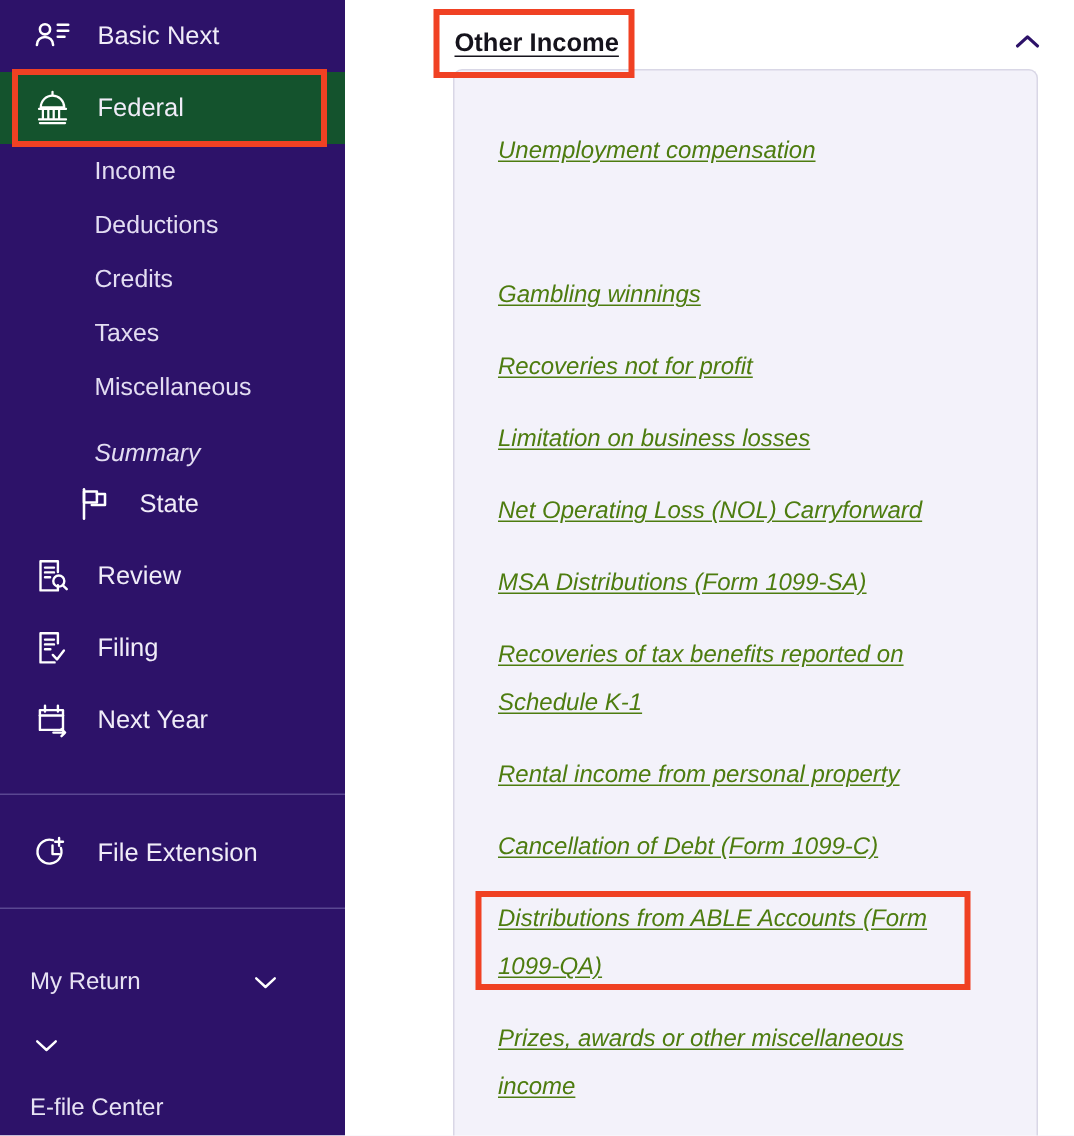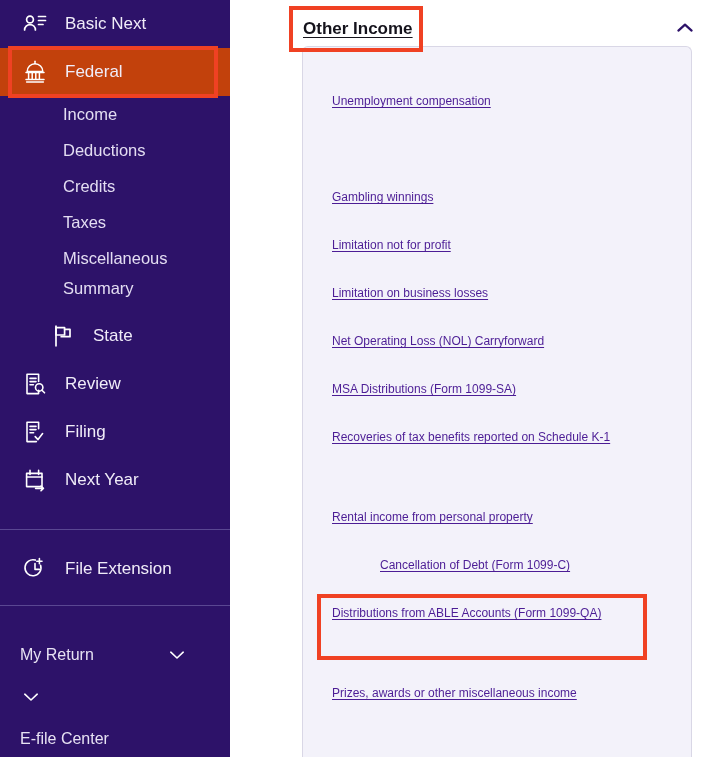--- a/index.html
+++ b/index.html
@@ -28,21 +28,21 @@
     position: absolute;
     left: 0;
     width: 230px;
     height: 48px;
     display: flex;
     align-items: center;
     box-sizing: border-box;
     padding-left: 22px;
   }
   .nav-row.active {
-    background: #c2410c;
+    background: #14532d;
   }
   .nav-icon {
     width: 26px;
     height: 26px;
     flex: 0 0 26px;
     display: block;
     margin-right: 17px;
   }
   .nav-icon svg { display: block; width: 26px; height: 26px; }
   .nav-label {
@@ -143,26 +143,27 @@
     border: 1px solid #d9d7e6;
     border-bottom: none;
     border-radius: 6px 6px 0 0;
     box-sizing: border-box;
     overflow: hidden;
   }
   .link-item {
     position: absolute;
     left: 29px;
     width: 330px;
-    font-size: 12px;
+    font-size: 16px;
     line-height: 32px;
-    color: #4c1d95;
+    color: #4d7c0f;
     text-decoration: underline;
     text-underline-offset: 2px;
     cursor: pointer;
+    font-style: italic;
   }
 </style>
 </head>
 <body>
 
 <div id="sidebar">
 
   <div class="nav-row" style="top:0px;">
     <span class="nav-icon">
       <svg viewBox="0 0 26 26" fill="none" stroke="#ffffff" stroke-width="1.7" stroke-linecap="round">
@@ -185,21 +186,21 @@
       </svg>
     </span>
     <span class="nav-label">Federal</span>
   </div>
 
   <div class="sub-row" style="top:104px;">Income</div>
   <div class="sub-row" style="top:140px;">Deductions</div>
   <div class="sub-row" style="top:176px;">Credits</div>
   <div class="sub-row" style="top:212px;">Taxes</div>
   <div class="sub-row" style="top:248px;">Miscellaneous</div>
-  <div class="sub-row" style="top:278px;">Summary</div>
+  <div class="sub-row" style="top:292px;font-style:italic;">Summary</div>
 
   <div class="nav-row" style="top:312px;margin-left:28px;">
     <span class="nav-icon">
       <svg viewBox="0 0 26 26" fill="none" stroke="#ffffff" stroke-width="1.7" stroke-linecap="round" stroke-linejoin="round">
         <path d="M6 3.2v19.6"></path>
         <path d="M6 4.6h8.6v7.4H6z"></path>
         <path d="M14.6 6.3h5.4v7.4h-8.8"></path>
       </svg>
     </span>
     <span class="nav-label">State</span>
@@ -286,27 +287,27 @@
 
   <span id="chevron-up">
     <svg viewBox="0 0 24 24" fill="none" stroke="#2d1269" stroke-width="2.2" stroke-linecap="round" stroke-linejoin="round">
       <path d="M5.4 14.6L12 8.6l6.6 6"></path>
     </svg>
   </span>
 
   <div id="link-panel">
     <div class="link-item" style="top:38px;">Unemployment compensation</div>
     <div class="link-item" style="top:134px;">Gambling winnings</div>
-    <div class="link-item" style="top:182px;">Limitation not for profit</div>
+    <div class="link-item" style="top:182px;">Recoveries not for profit</div>
     <div class="link-item" style="top:230px;">Limitation on business losses</div>
     <div class="link-item" style="top:278px;">Net Operating Loss (NOL) Carryforward</div>
     <div class="link-item" style="top:326px;">MSA Distributions (Form 1099-SA)</div>
     <div class="link-item" style="top:374px; width:300px;">Recoveries of tax benefits reported on Schedule K-1</div>
     <div class="link-item" style="top:454px;">Rental income from personal property</div>
-    <div class="link-item" style="top:502px;margin-left:48px;">Cancellation of Debt (Form 1099-C)</div>
+    <div class="link-item" style="top:502px;">Cancellation of Debt (Form 1099-C)</div>
     <div class="link-item" style="top:550px; width:300px;">Distributions from ABLE Accounts (Form 1099-QA)</div>
     <div class="link-item" style="top:630px; width:300px;">Prizes, awards or other miscellaneous income</div>
   </div>
 
 </div>
 
 <div class="anno" style="left:8px; top:46px; width:210px; height:52px;"></div>
 <div class="anno" style="left:289px; top:6px; width:134px; height:46px;"></div>
 <div class="anno" style="left:317px; top:594px; width:330px; height:66px;"></div>
 

